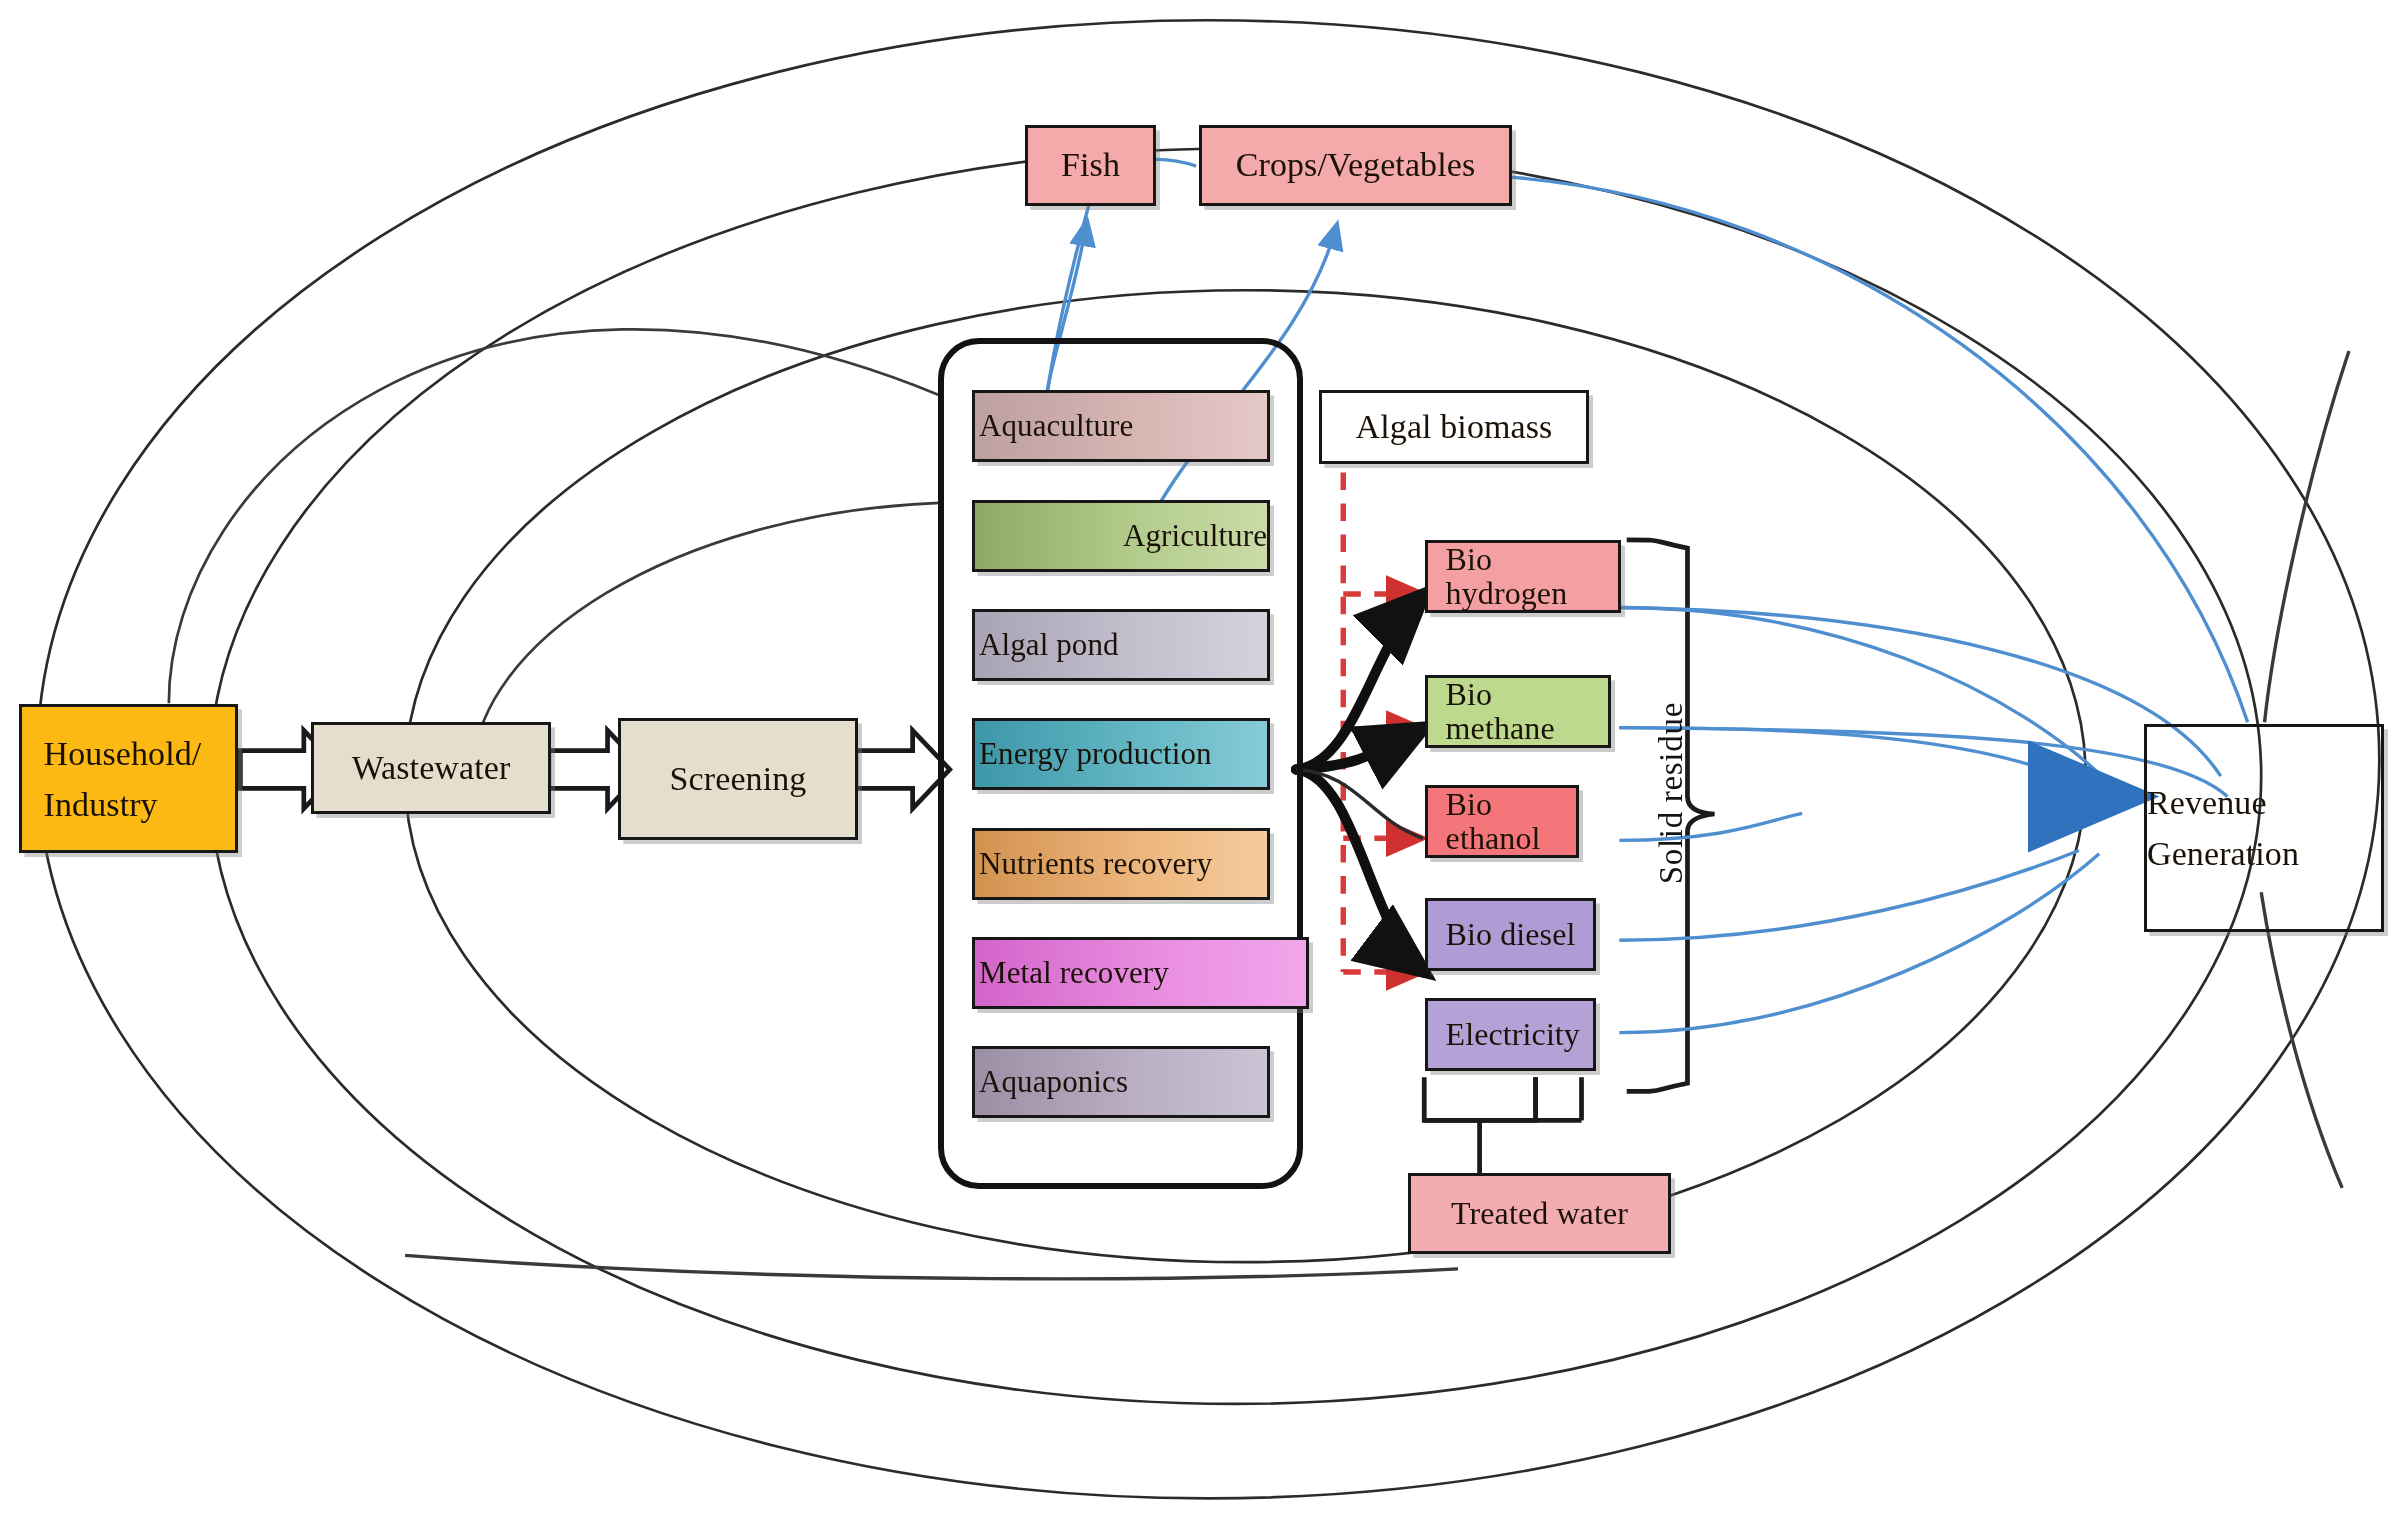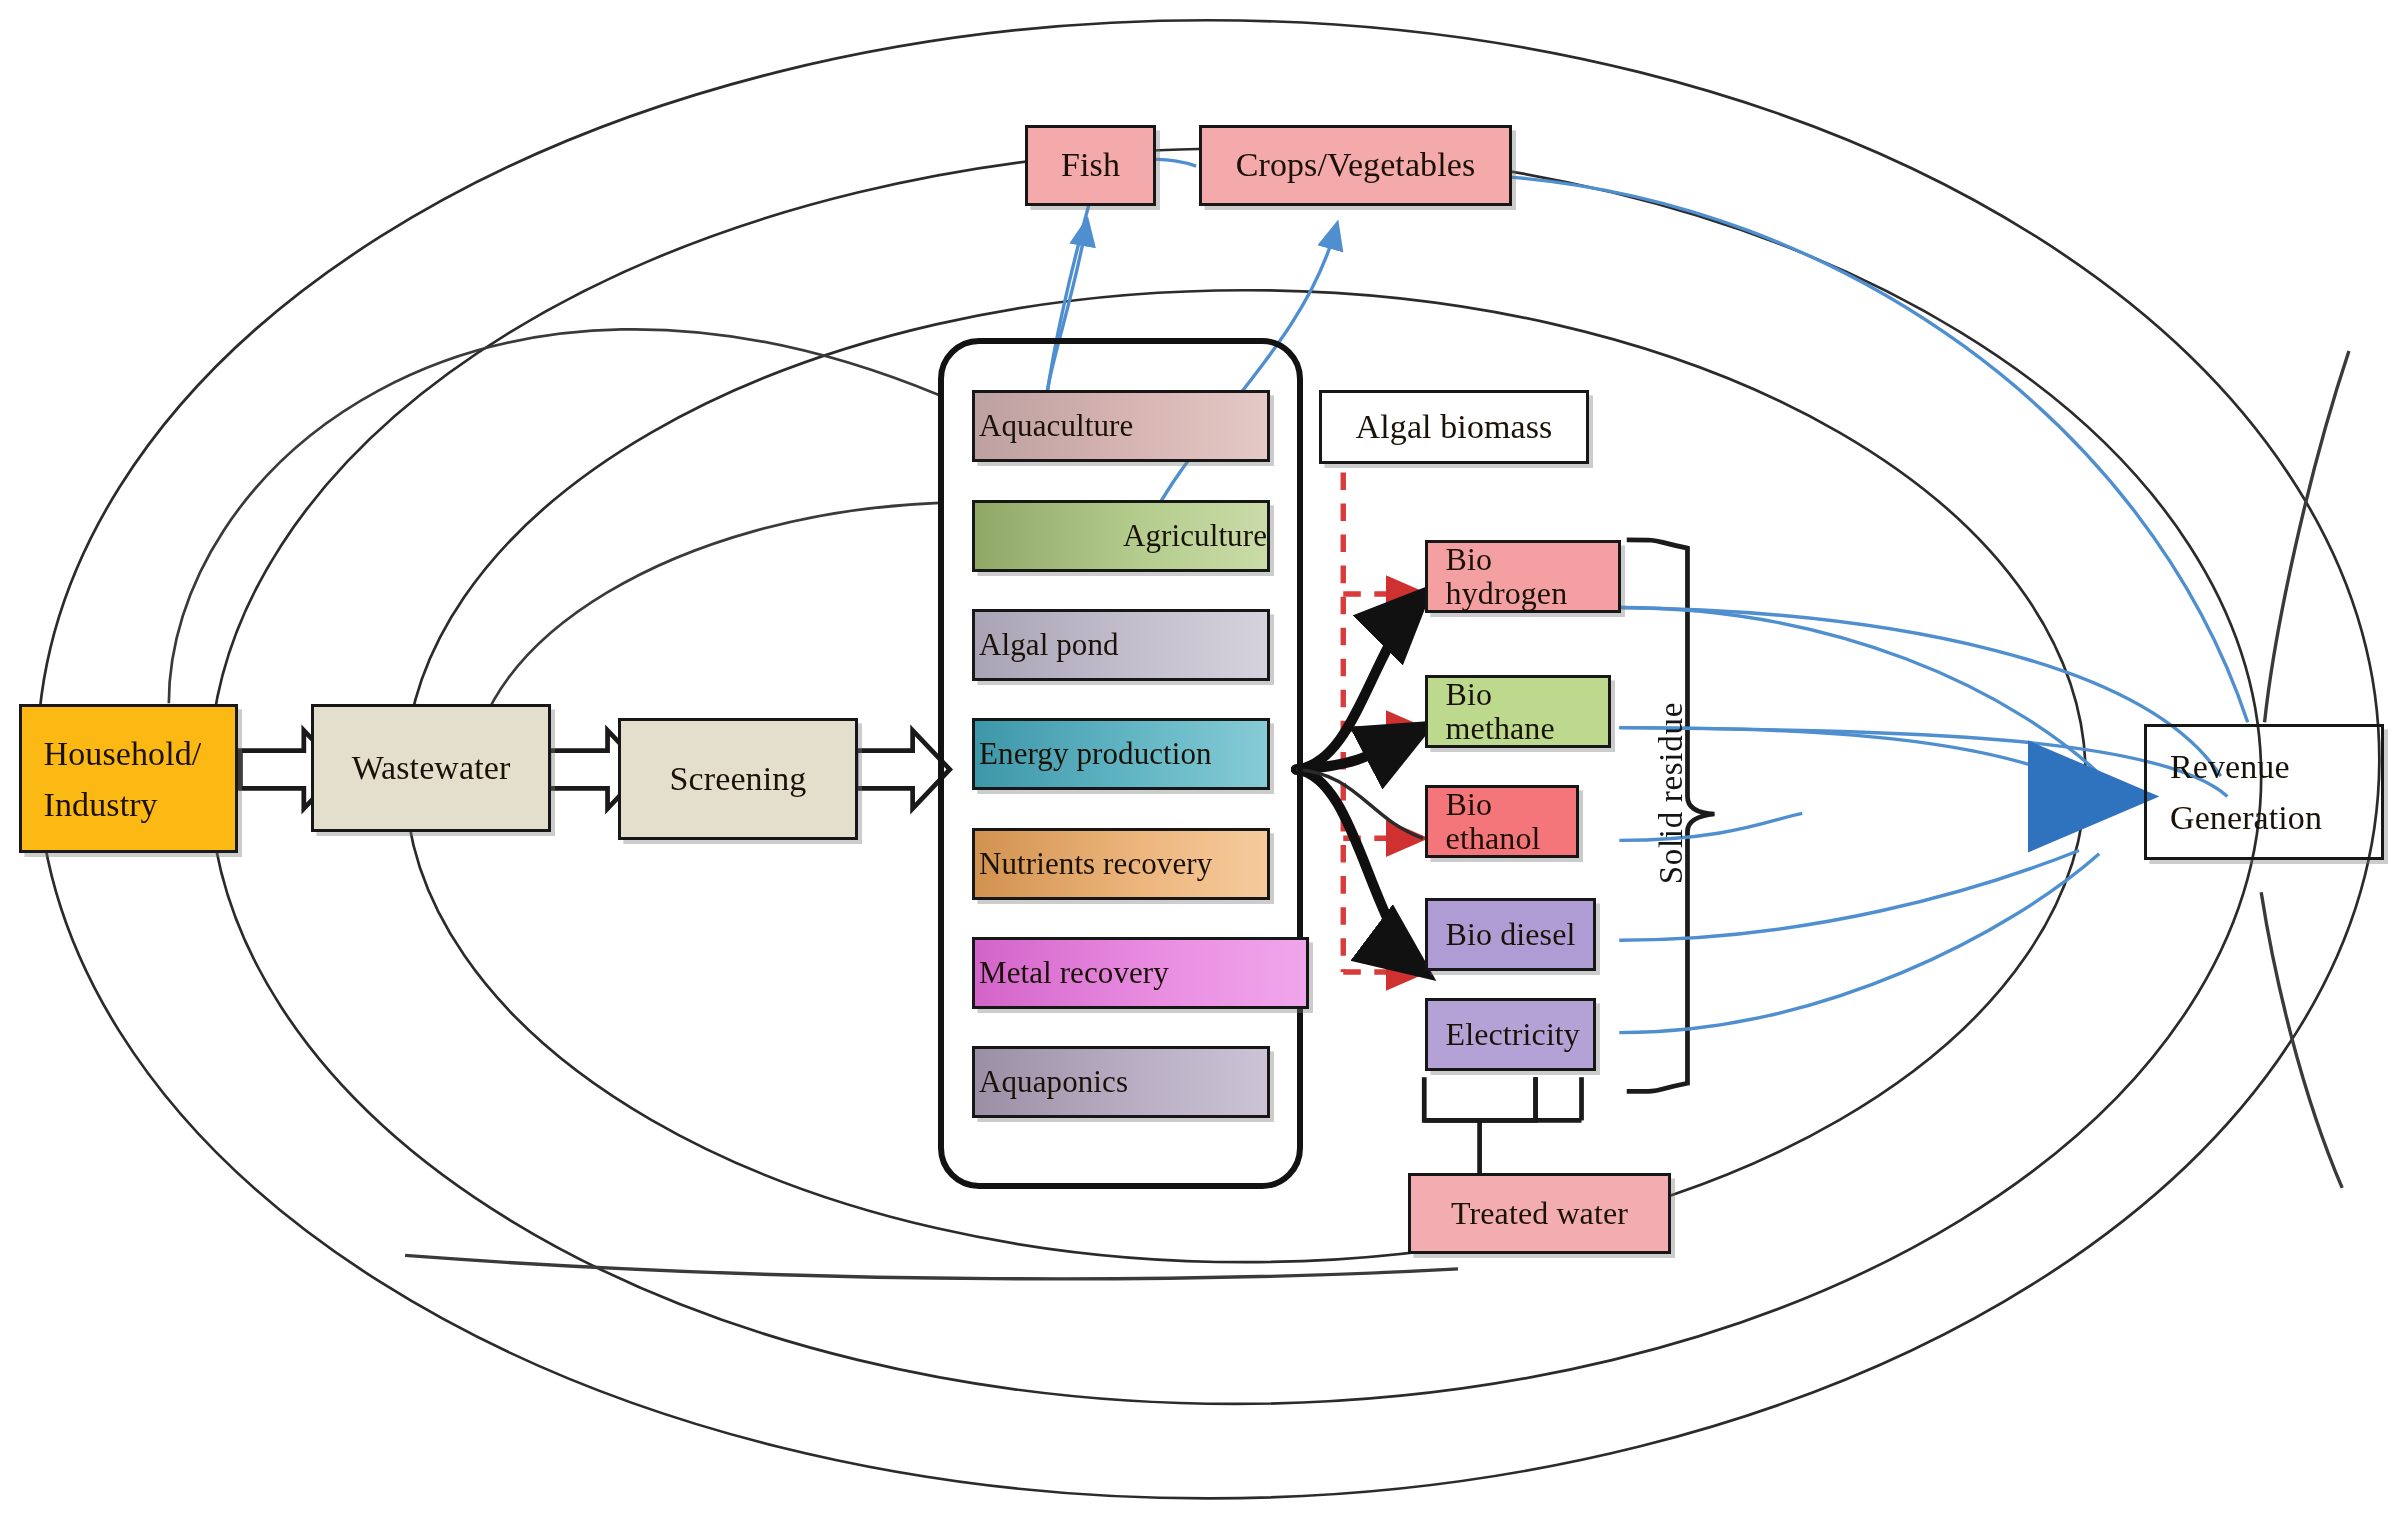--- a/index.html
+++ b/index.html
@@ -172,21 +172,21 @@
     </g>
   </svg>
 
   <div class="node chain gold" style="left:19px;top:704px;width:219px;height:149px;">
     <span style="padding-left:4px;">
       <span>Household/</span>
       <span>Industry</span>
     </span>
   </div>
 
-  <div class="node chain tan ctr" style="left:311px;top:704px;width:240px;height:128px;">
+  <div class="node chain tan ctr" style="left:311px;top:722px;width:240px;height:92px;">
     <span>Wastewater</span>
   </div>
 
   <div class="node chain tan ctr" style="left:618px;top:718px;width:240px;height:122px;">
     <span>Screening</span>
   </div>
 
   <div id="svc-container"></div>
 
   <div class="node svc aquaculture" style="left:972px;top:390px;width:298px;height:72px;">
@@ -238,22 +238,22 @@
     <span>Electricity</span>
   </div>
 
   <div id="solid-residue">Solid residue</div>
 
   <div class="node prod pinkpale ctr" style="left:1408px;top:1173px;width:263px;height:81px;">
     <span>Treated water</span>
   </div>
 
 
-  <div class="node peach" style="left:2144px;top:724px;width:240px;height:136px;font-size:34px;
-              padding-left:23px;">
+  <div class="node peach" style="left:2144px;top:724px;width:240px;height:208px;font-size:34px;
+              ">
     <span style="line-height:1.5;">
       <span>Revenue</span>
       <span>Generation</span>
     </span>
   </div>
 
 </div>
 
 
 </body></html>

